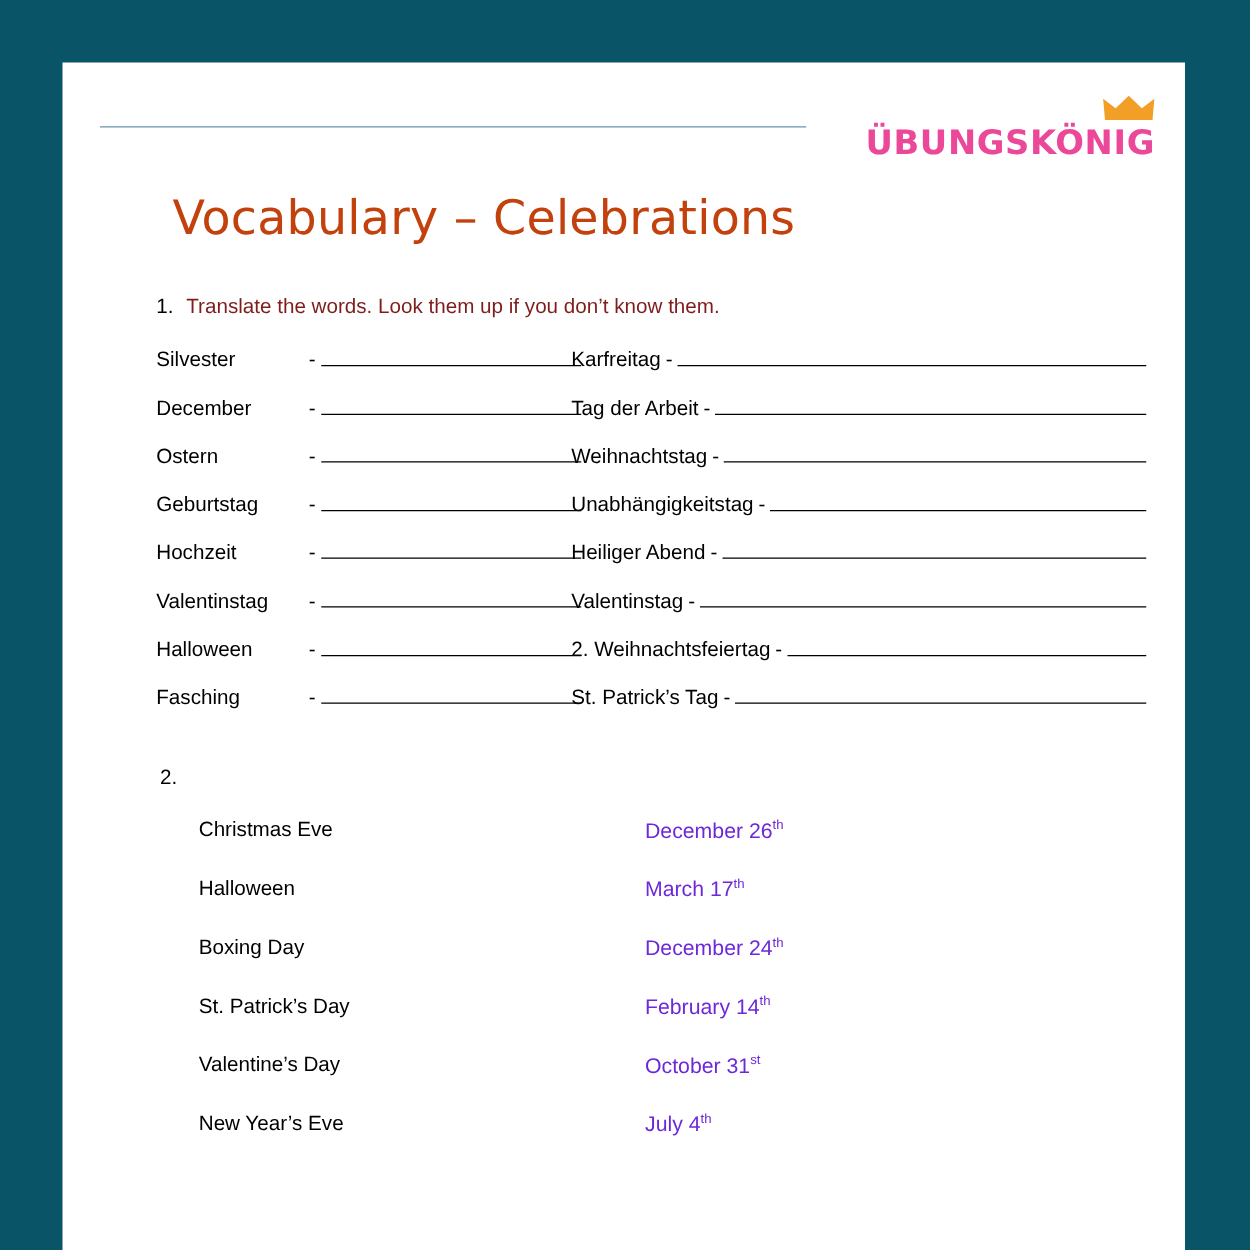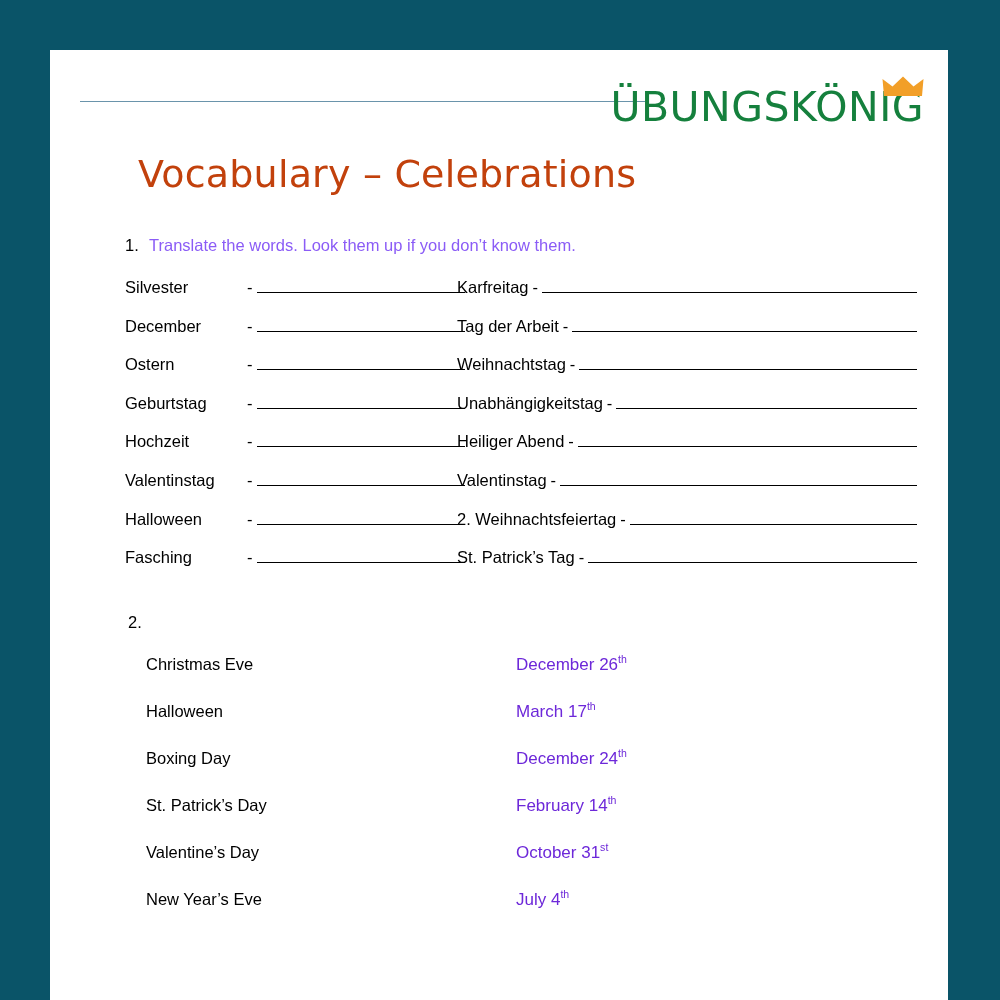--- a/index.html
+++ b/index.html
@@ -45,24 +45,24 @@
   .logo {
     position: absolute;
     right: 24px;
     top: 28px;
     height: 50px;
     display: flex;
     align-items: flex-end;
   }
   .logo-text {
     font-family: "DejaVu Sans", sans-serif;
-    font-weight: normal;
-    font-size: 41px;
+    font-weight: bold;
+    font-size: 27px;
     letter-spacing: 0.5px;
-    color: #15803d;
+    color: #ec4899;
     line-height: 1;
     white-space: nowrap;
   }
   .crown-icon {
     position: absolute;
     right: 24px;
     top: 26px;
     width: 42px;
     height: 22px;
     pointer-events: none;
@@ -79,21 +79,21 @@
     color: #c2410c;
     letter-spacing: 0.2px;
     white-space: nowrap;
     margin-left: 12px;
   }
 
   
   .task {
     position: absolute;
     font-size: 16.5px;
-    color: #8b5cf6;
+    color: #7f1d1d;
     white-space: nowrap;
     text-align: right;
   }
   .task-num {
     position: absolute;
     font-size: 16.5px;
     color: #000;
   }
 
   
@@ -139,21 +139,21 @@
     left: 0;
     top: 605px;
     width: 898px;
   }
   .mrow {
     position: relative;
     height: 47px;
   }
   .mleft {
     position: absolute;
-    left: 96px;
+    left: 109px;
     font-size: 16.5px;
     color: #000;
     white-space: nowrap;
   }
   .mright {
     position: absolute;
     left: 466px;
     font-size: 17px;
     color: #6d28d9;
     white-space: nowrap;

